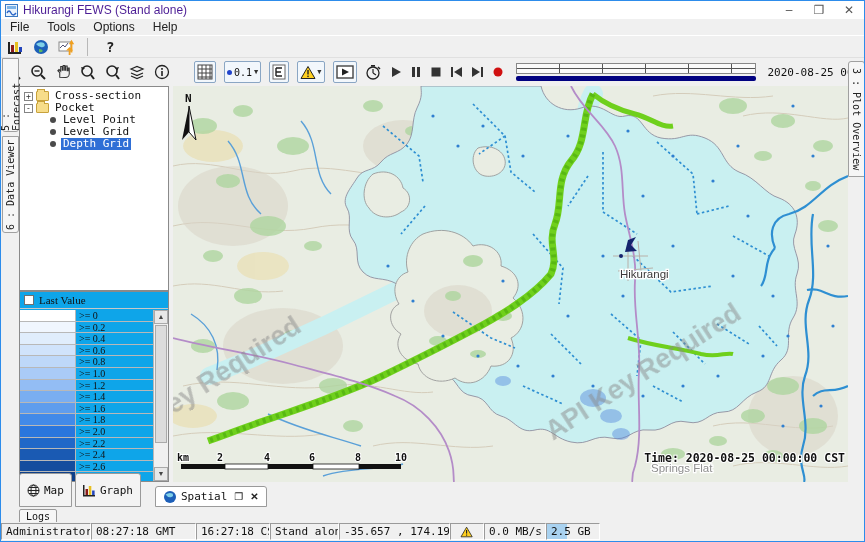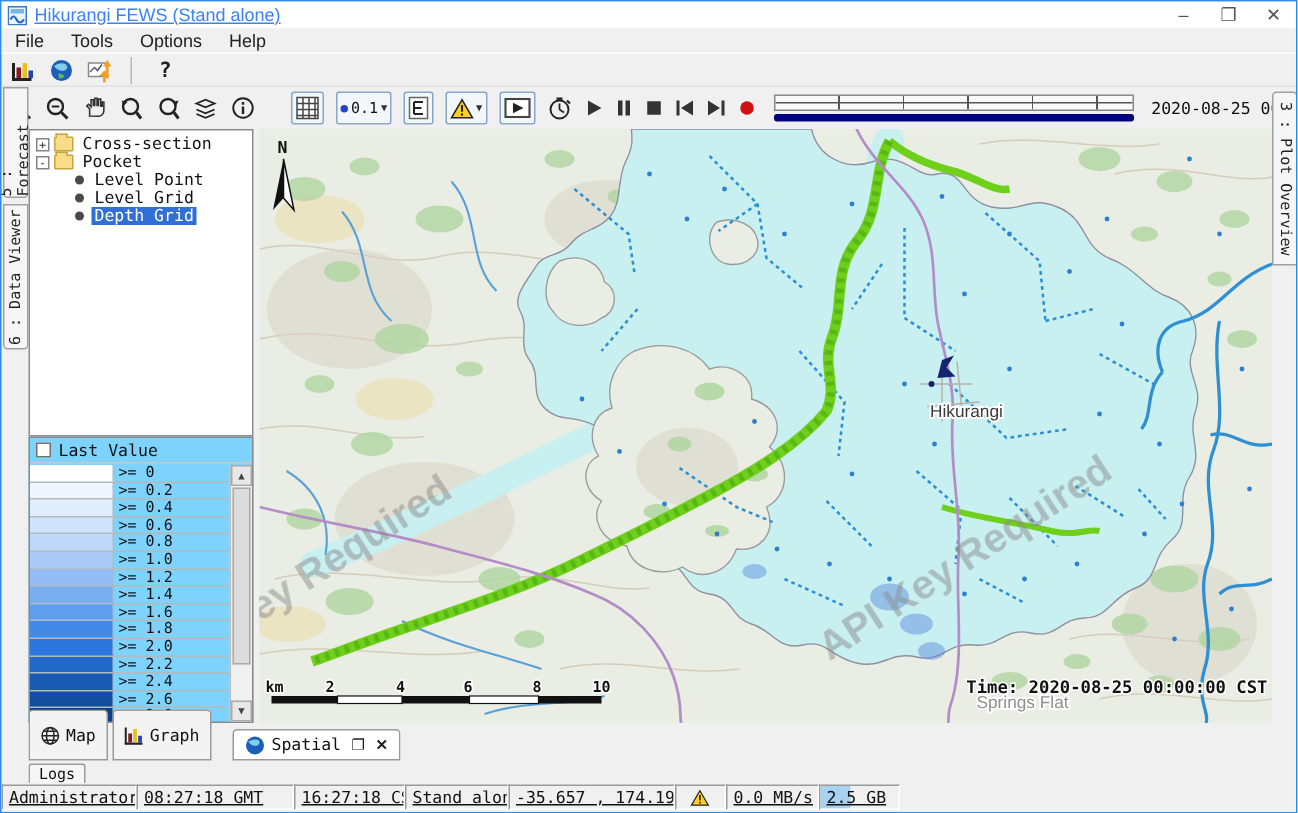--- a/index.html
+++ b/index.html
@@ -6,21 +6,21 @@
   html,body { background:#d8d8d8; }
   #window {
     position:relative; width:865px; height:542px;
     border:1px solid #2d8ceb; background:#f0f0f0;
     font-family:"DejaVu Sans Mono", monospace; font-size:11px; color:#111;
     overflow:hidden;
   }
   
   .titlebar { height:18px; background:#ffffff; display:flex; align-items:center; padding-left:4px; }
   .app-icon { width:13px; height:13px; margin-right:5px; }
-  .title-text { font-family:"Liberation Sans", sans-serif; font-size:12px; color:#3b82f6;text-decoration:underline; }
+  .title-text { font-family:"Liberation Sans", sans-serif; font-size:12px; color:#4c1d95; }
   .win-controls { margin-left:auto; display:flex; }
   .win-btn { width:30px; height:18px; display:flex; align-items:center; justify-content:center;
              font-family:"Liberation Sans", sans-serif; font-size:12px; color:#555; }
   
   .menubar { height:16px; display:flex; align-items:center; background:#f0f0f0; }
   .menu-item { padding:0 9px; font-family:"Liberation Sans", sans-serif; font-size:12px; color:#222; }
   
   .toolbar1 { height:23px; display:flex; align-items:center; gap:6px; padding-left:4px;
               border-top:1px solid #fff; border-bottom:1px solid #e0e0e0; }
   .toolbar2 { height:28px; display:flex; align-items:center; gap:8px; padding:0 4px;text-align:center; }
@@ -54,21 +54,21 @@
   .folder { width:13px; height:10px; background:#f7dd8a; border:1px solid #c8a23c; border-radius:1px;
     position:relative; margin-right:4px; }
   .folder:before { content:""; position:absolute; top:-3px; left:0; width:6px; height:2px;
     background:#f7dd8a; border:1px solid #c8a23c; border-bottom:none; }
   .bullet { width:6px; height:6px; border-radius:50%; background:#4a4a4a; margin:0 5px 0 0; }
   .tree-indent { width:30px; }
   .tree-label { font-size:11px; padding:0 2px; }
   .tree-label.selected { background:#2f6fd6; color:#fff; }
   
   .legend-panel { position:absolute; top:205px; left:0; width:150px; height:191px;
-    background:#7dd3fc; border:1px solid #8a8a8a; overflow:hidden; }
+    background:#0ea5e9; border:1px solid #8a8a8a; overflow:hidden;font-family:Liberation Serif, serif; }
   .legend-head { height:17px; display:flex; align-items:center; border-bottom:1px solid #c8c8c8; padding-left:4px; }
   .checkbox { width:10px; height:10px; border:1px solid #707070; background:#fff; margin-right:5px; }
   .legend-body { position:absolute; top:18px; left:0; right:15px; bottom:0; }
   .legend-row { display:flex; height:11.6px; border-bottom:1px solid #b8b8b8; }
   .legend-swatch { width:56px; border-right:1px solid #b8b8b8; }
   .legend-val { flex:1; font-size:10px; line-height:11px; padding-left:3px; }
   .legend-scroll { position:absolute; top:18px; right:0; width:15px; bottom:0; background:#f0f0f0; border-left:1px solid #b8b8b8; }
   .scroll-btn { height:14px; display:flex; align-items:center; justify-content:center; font-size:7px;
     color:#444; background:#e8e8e8; border:1px solid #aaa; }
   .scroll-btn.down { position:absolute; bottom:0; left:0; right:0; }
@@ -79,21 +79,21 @@
   .tabs-row { position:absolute; top:485px; left:18px; height:21px; display:flex; gap:3px; align-items:flex-end; }
   .btab { display:flex; align-items:center; gap:4px; border:1px solid #9a9a9a; border-radius:3px 3px 0 0;
     background:#f3f3f3; height:34px; padding:0 7px; font-size:11px; }
   .btab.active { background:#fff; height:21px;margin-left:11px; }
   .btab .mini { font-family:"Liberation Sans", sans-serif; font-size:10px; color:#222; margin-left:3px; }
   .logs-btn { position:absolute; top:508px; left:18px; height:15px; border:1px solid #9a9a9a;
     background:#f6f6f6; border-radius:2px; padding:0 6px; font-size:10px; display:flex; align-items:center; }
   
   .statusbar { position:absolute; left:0; right:0; bottom:0; height:19px; display:flex; background:#f0f0f0; }
   .status-cell { border:1px solid; border-color:#9a9a9a #fff #fff #9a9a9a; height:17px; margin-top:1px;
-    padding:1px 4px; white-space:nowrap; overflow:hidden; font-size:11px; position:relative;text-decoration:underline; }
+    padding:1px 4px; white-space:nowrap; overflow:hidden; font-size:11px; position:relative; }
   .status-fill { position:absolute; top:0; left:0; bottom:0; width:38%; background:#a9d2f0; }
   .status-cell span { position:relative; }
   .bar3 rect { stroke:none; }
 </style>
 </head>
 <body>
 
 <div id="window">
 
   <div class="titlebar">

